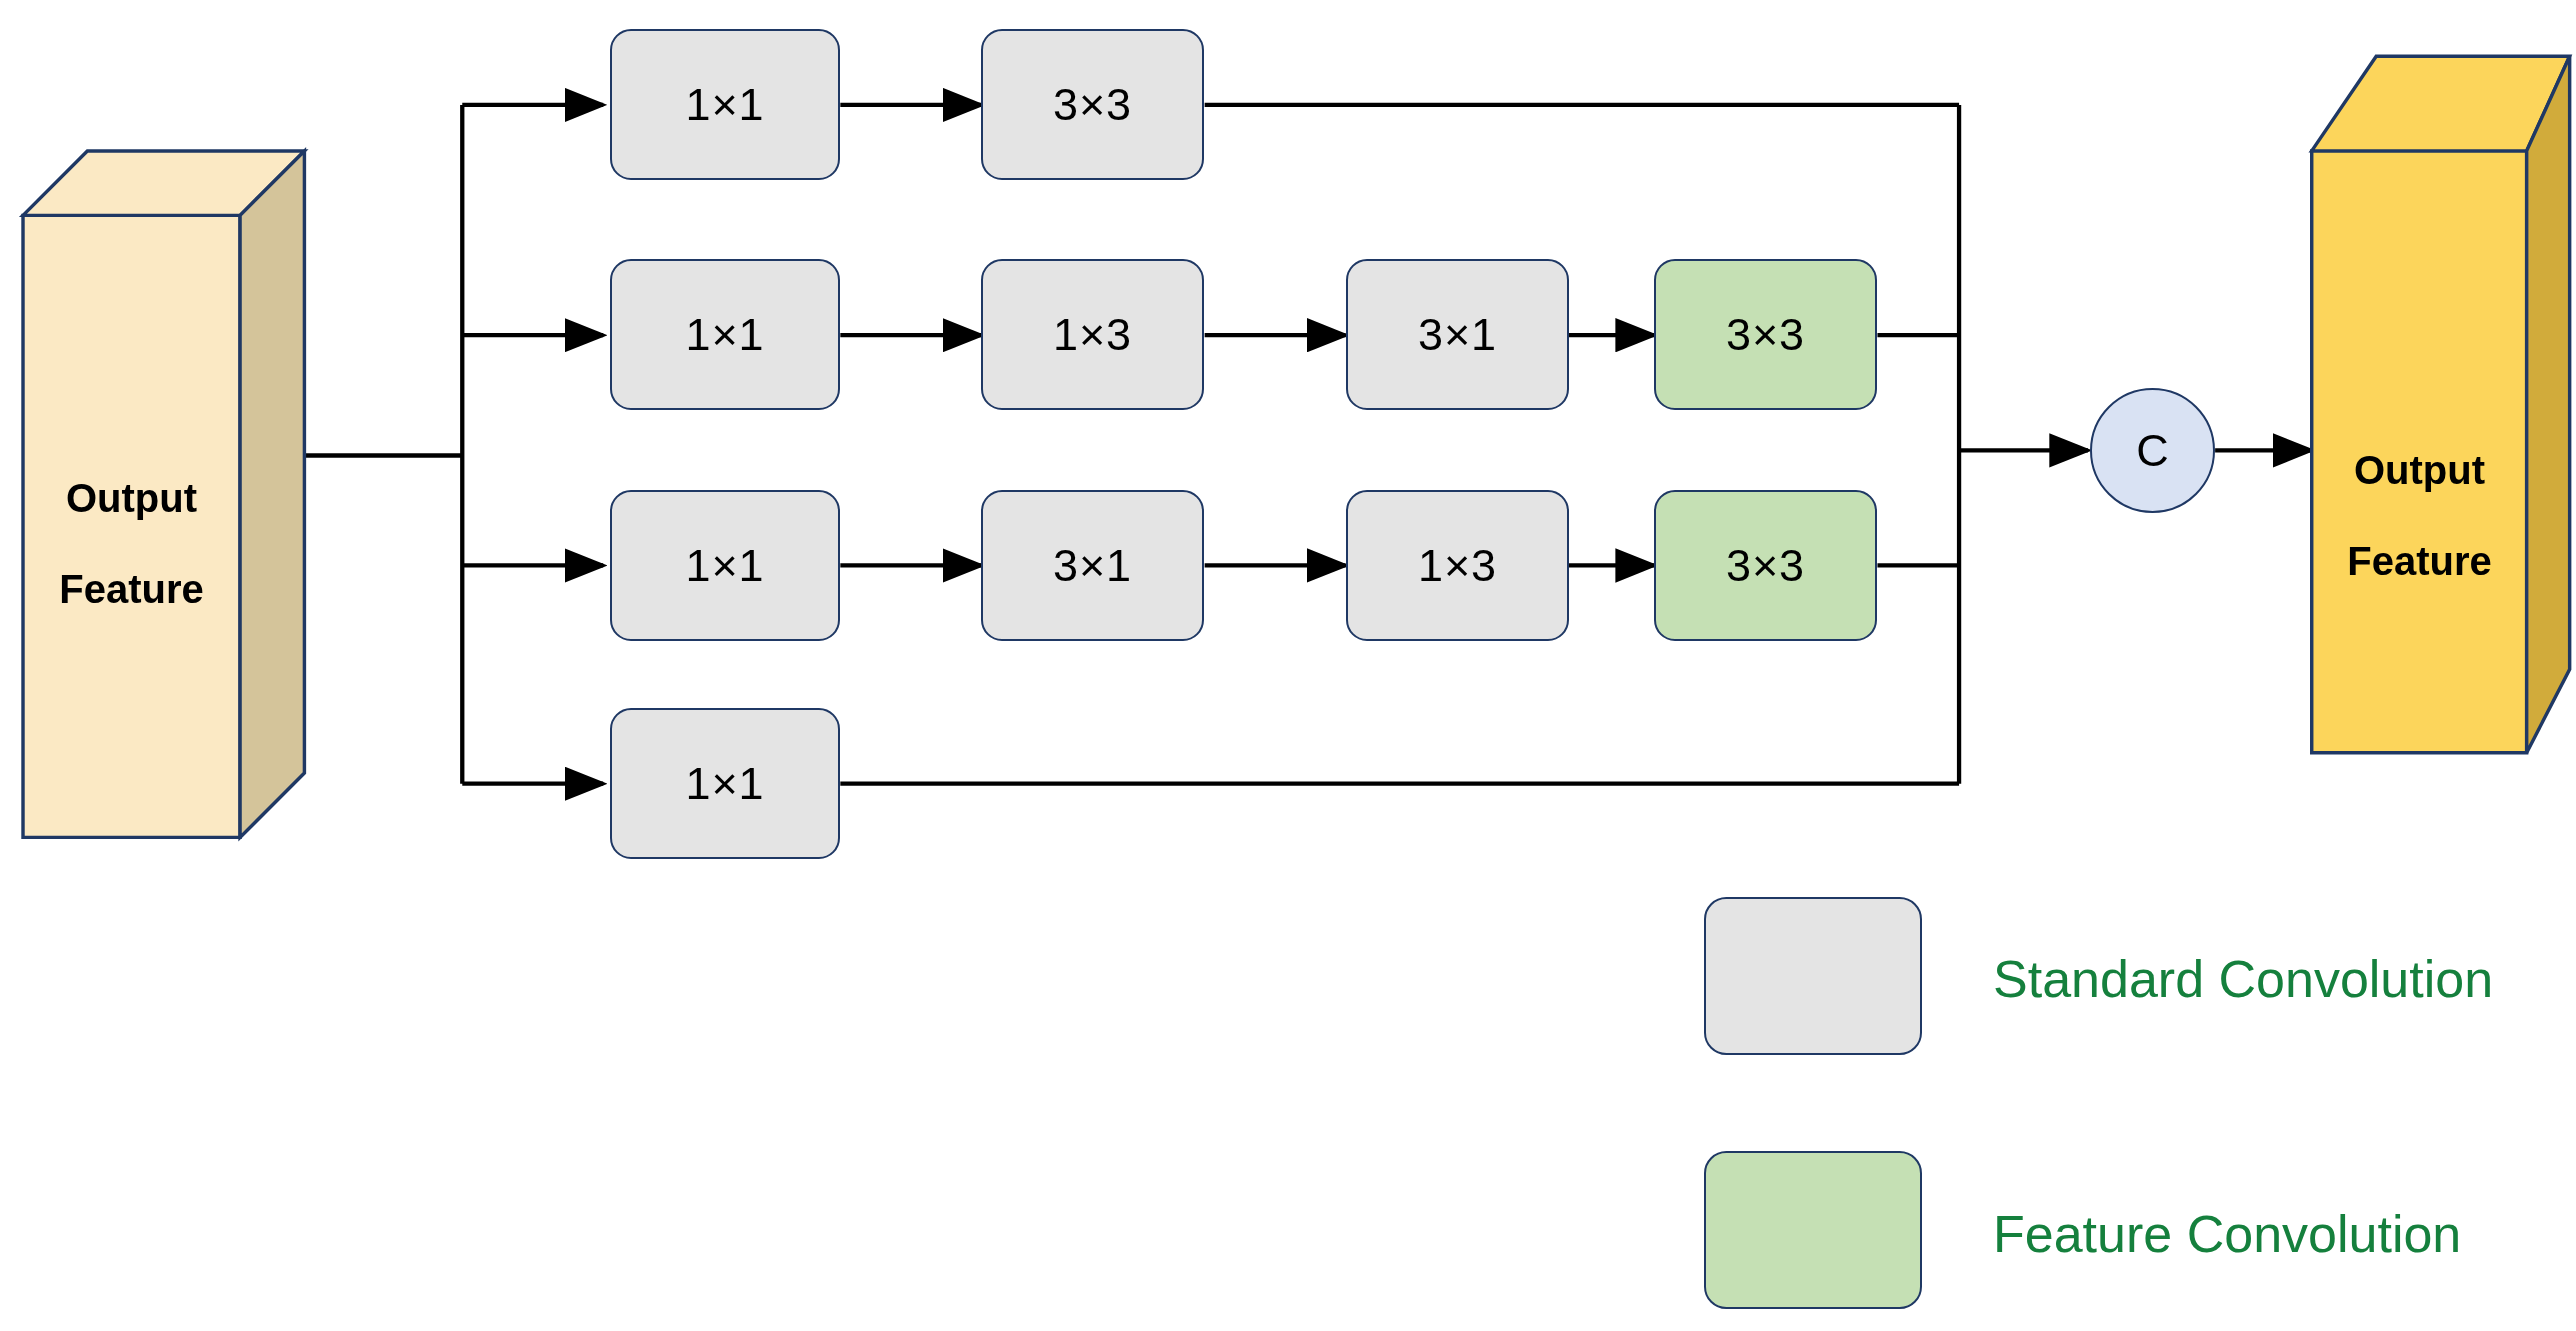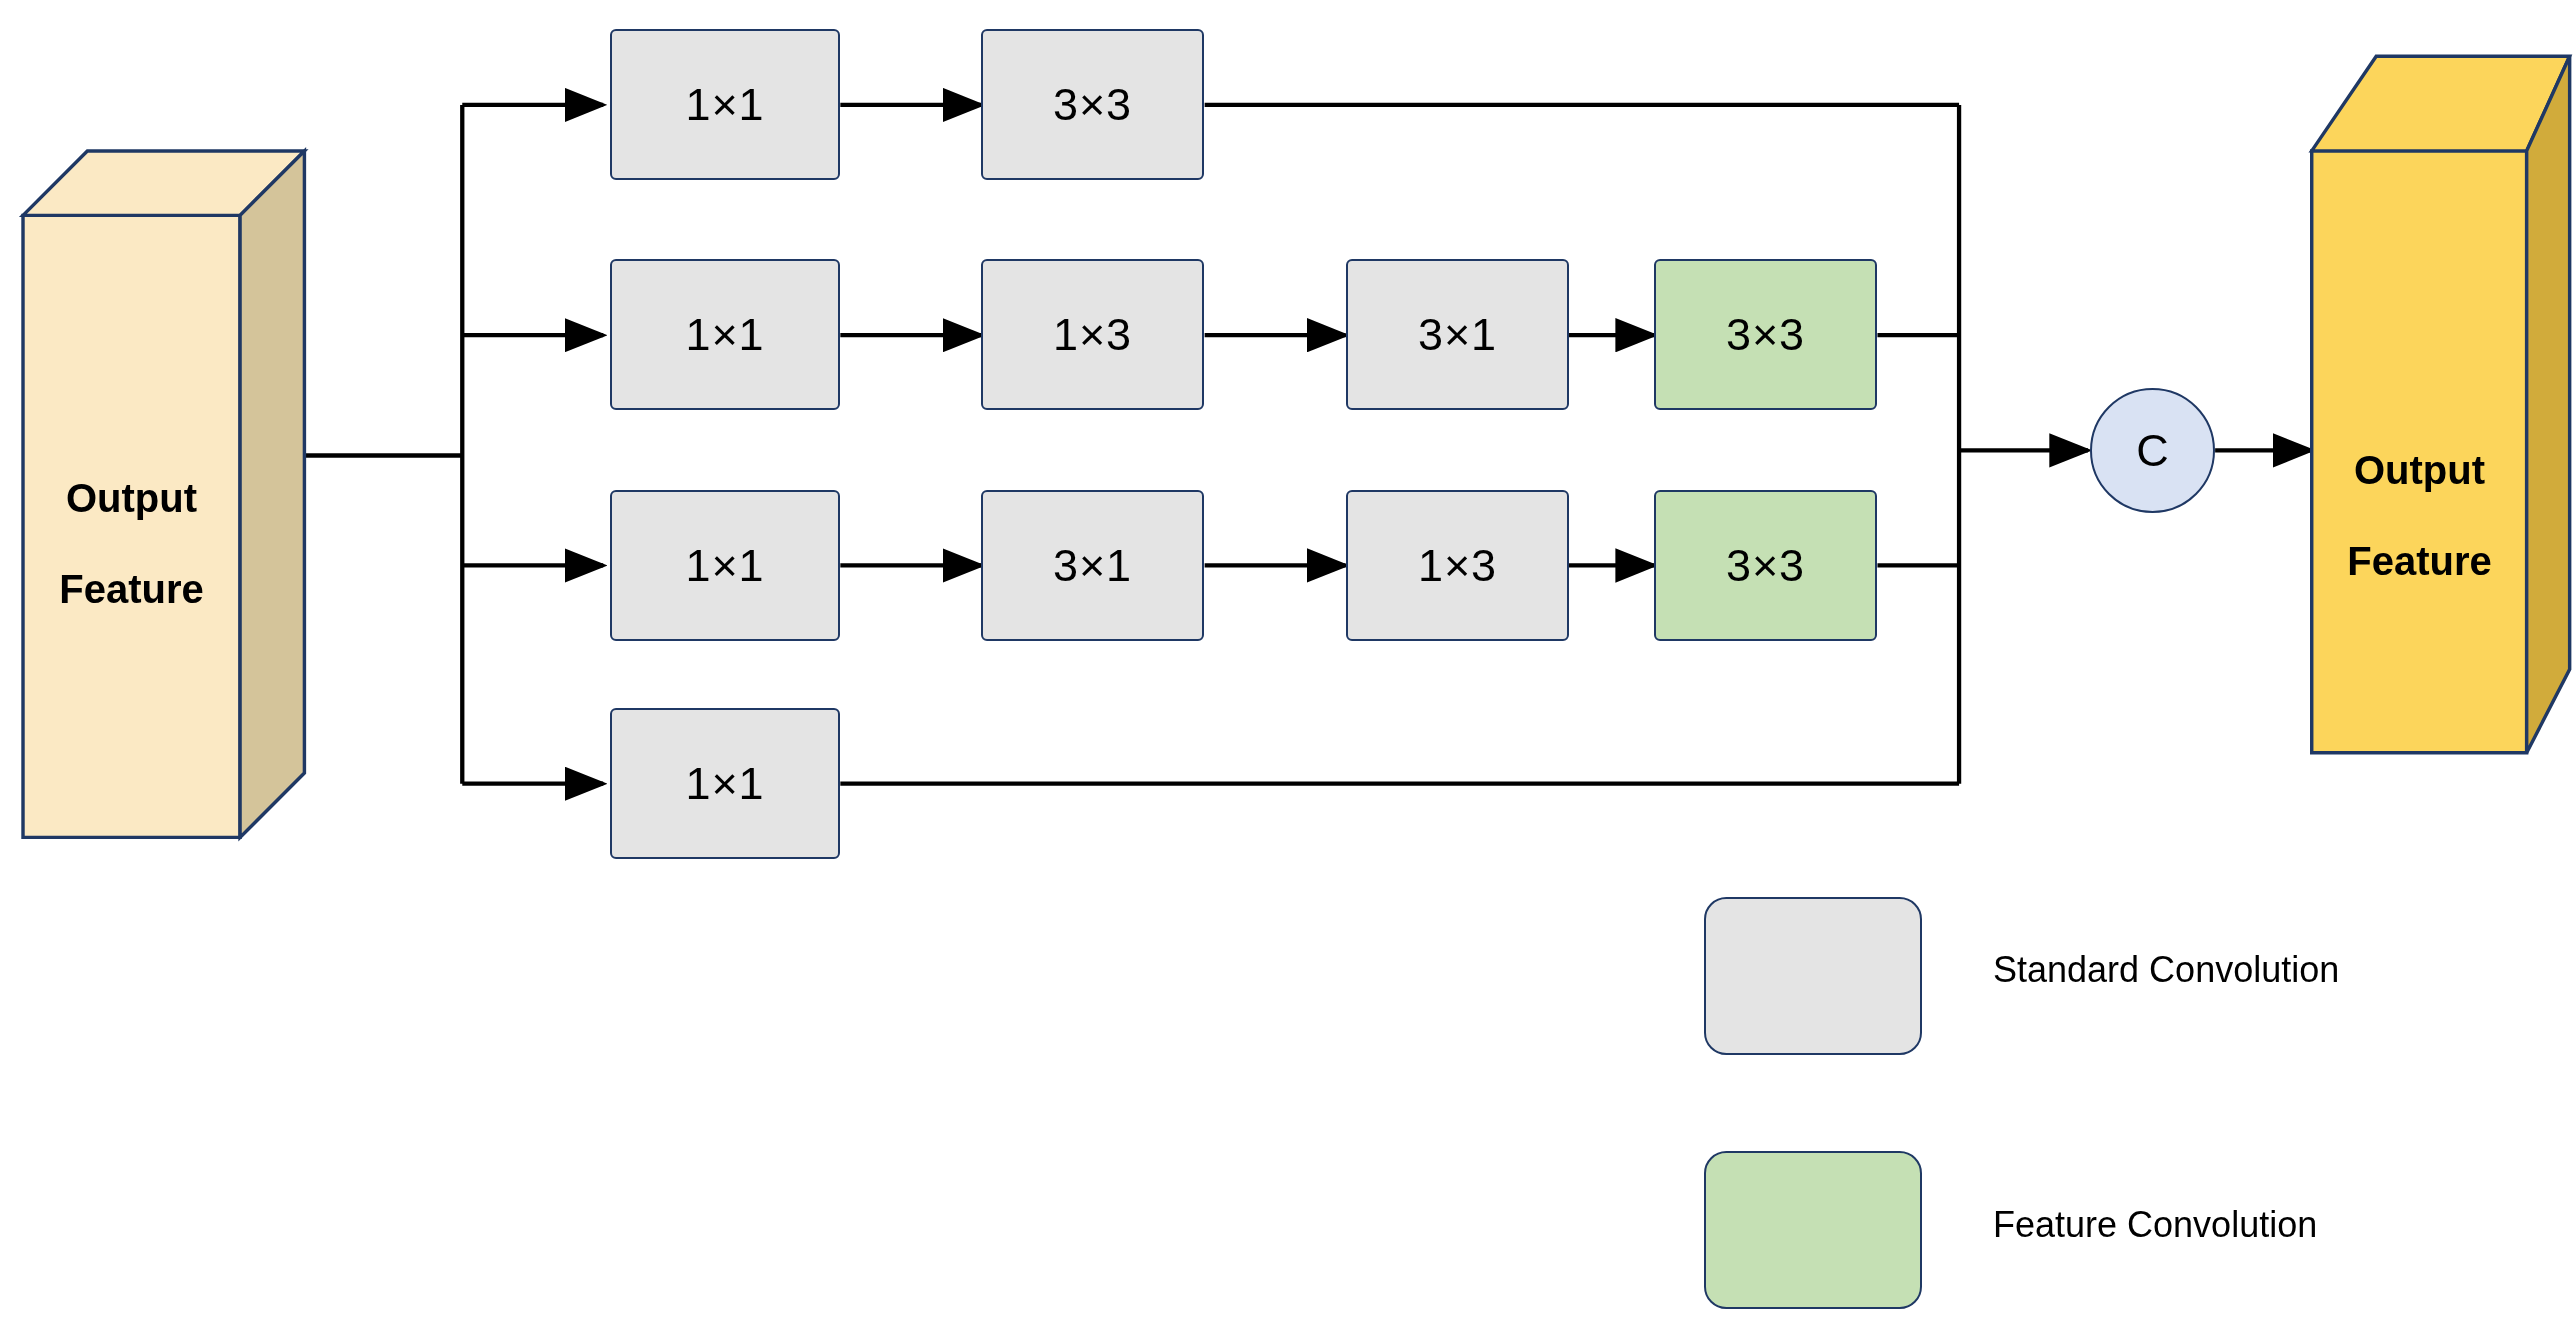--- a/index.html
+++ b/index.html
@@ -25,21 +25,21 @@
     width: 2576px;
     height: 1332px;
     pointer-events: none;
   }
 
   
   .conv-block {
     position: absolute;
     box-sizing: border-box;
     border: 2.6px solid #1f3864;
-    border-radius: 6px;
+    border-radius: 21px;
     display: flex;
     align-items: center;
     justify-content: center;
     font-size: 45px;
     color: #000000;
     letter-spacing: 0.9px;
     font-family: "Liberation Sans", sans-serif;
   }
   .conv-standard { background: #e4e4e4; }
   .conv-dilated  { background: #c5e0b4; }
@@ -77,22 +77,22 @@
 
   
   .legend-swatch {
     position: absolute;
     box-sizing: border-box;
     border: 2.6px solid #1f3864;
     border-radius: 22.3px;
   }
   .legend-label {
     position: absolute;
-    font-size: 36px;
-    color: #000000;
+    font-size: 52px;
+    color: #15803d;
     white-space: nowrap;
     font-family: "Liberation Sans", sans-serif;
   }
 </style>
 </head>
 <body>
 
 <div id="stage">
 
   <svg id="wires" viewBox="0 0 2998 1550" width="2576" height="1332" xmlns="http://www.w3.org/2000/svg">

